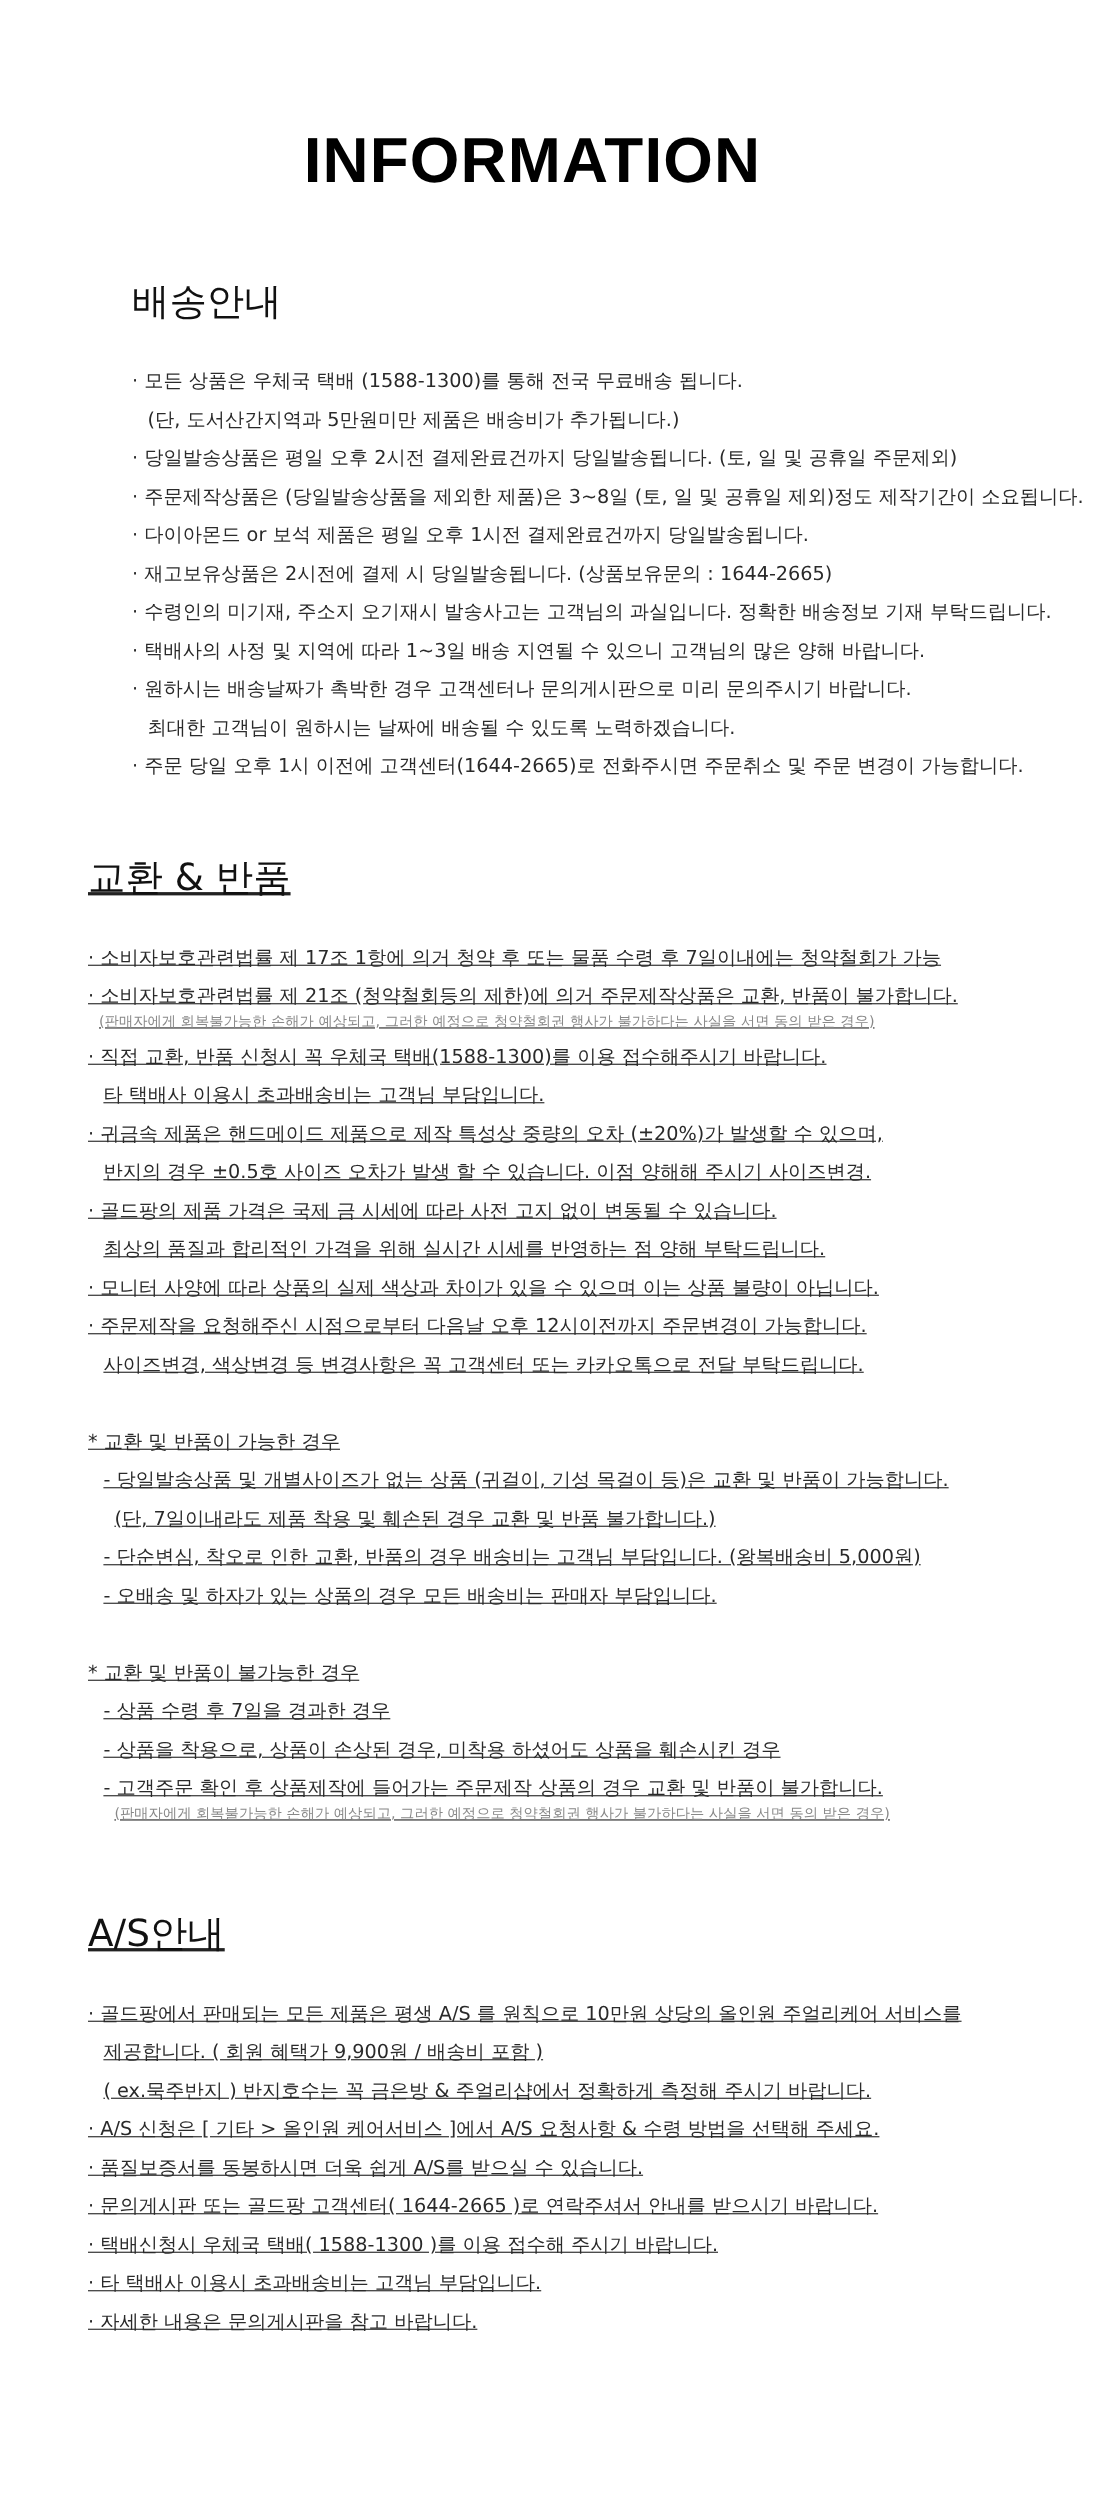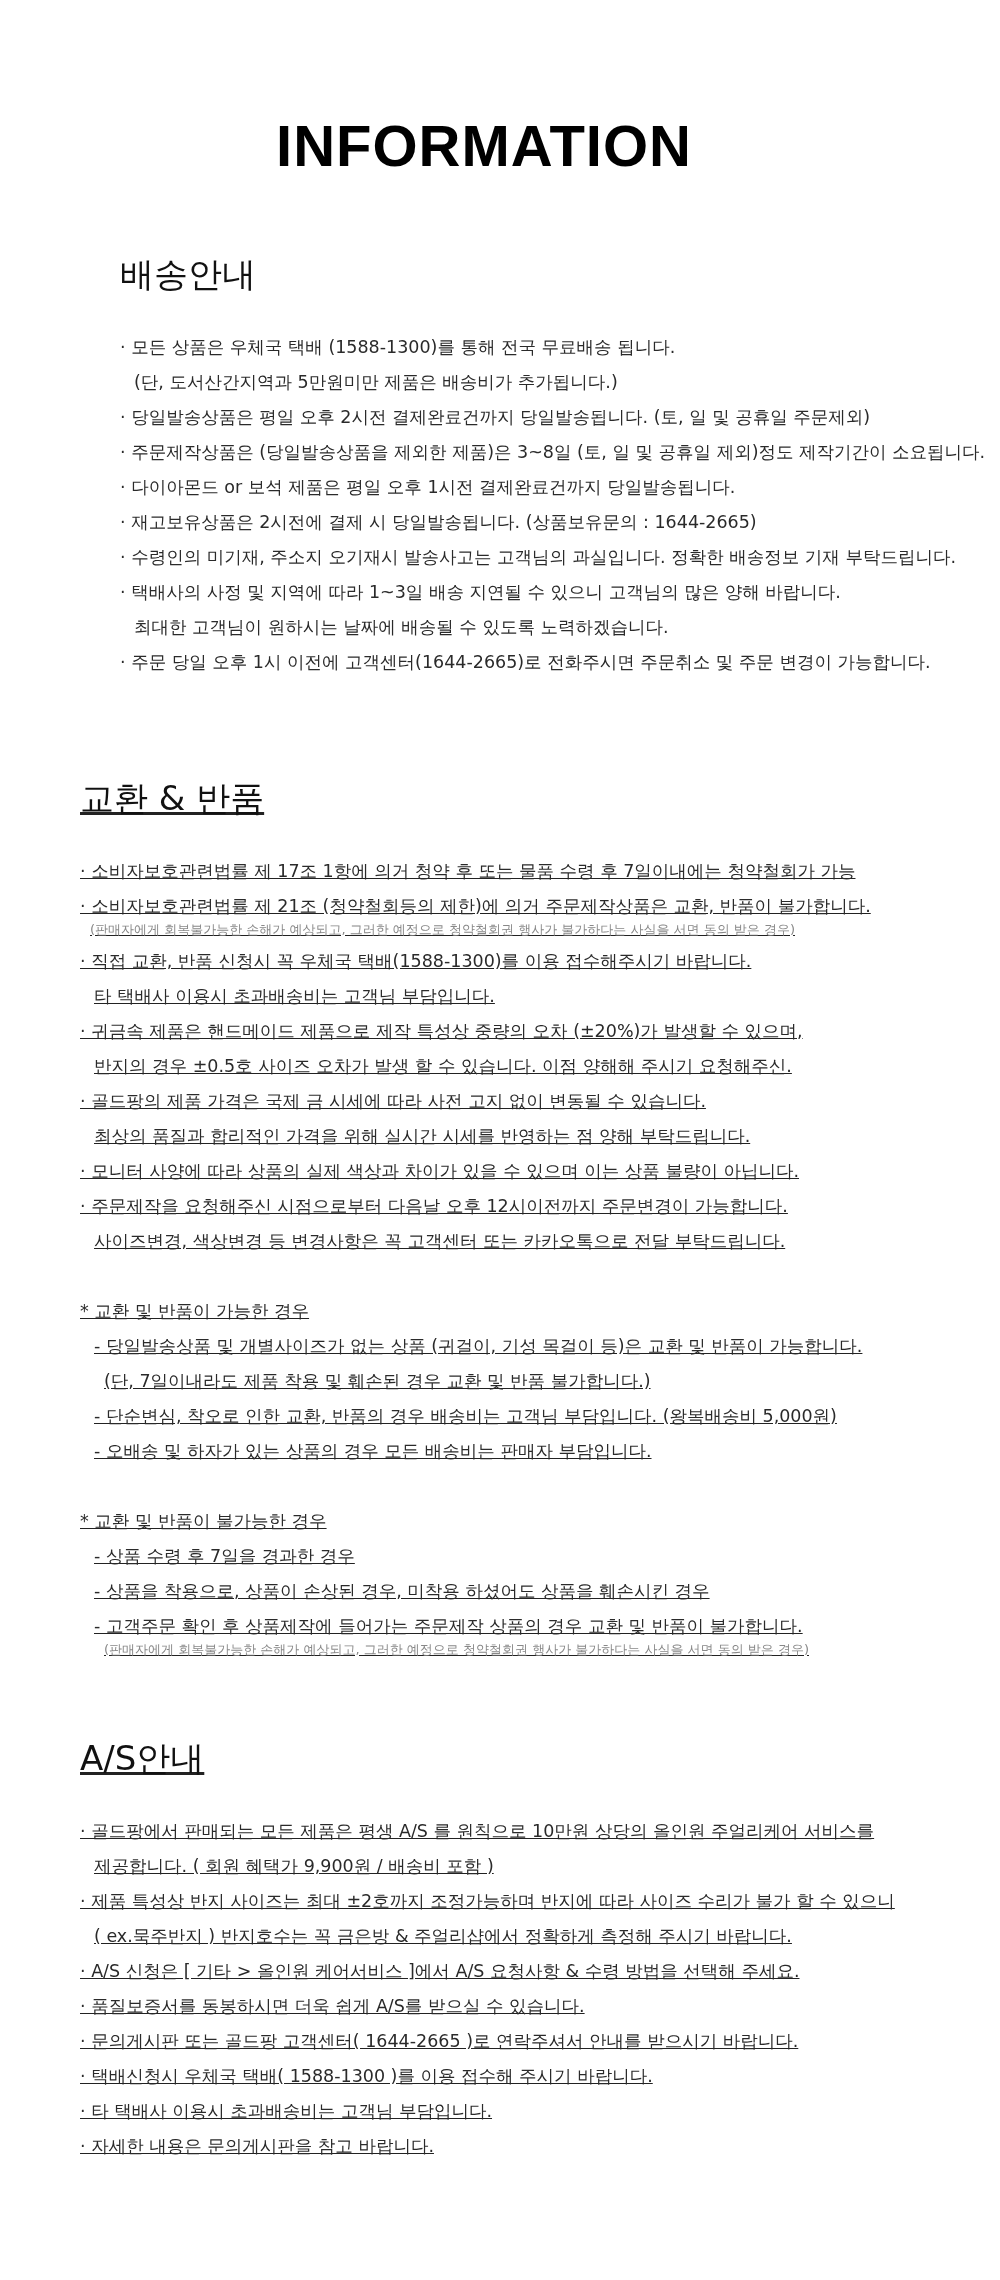--- a/index.html
+++ b/index.html
@@ -27,35 +27,36 @@
   <h2 class="sec-h">배송안내</h2>
   <div class="lines">
       <div class="line">· 모든 상품은 우체국 택배 (1588-1300)를 통해 전국 무료배송 됩니다.</div>
       <div class="line cont">(단, 도서산간지역과 5만원미만 제품은 배송비가 추가됩니다.)</div>
       <div class="line">· 당일발송상품은 평일 오후 2시전 결제완료건까지 당일발송됩니다. (토, 일 및 공휴일 주문제외)</div>
       <div class="line">· 주문제작상품은 (당일발송상품을 제외한 제품)은 3~8일 (토, 일 및 공휴일 제외)정도 제작기간이 소요됩니다.</div>
       <div class="line">· 다이아몬드 or 보석 제품은 평일 오후 1시전 결제완료건까지 당일발송됩니다.</div>
       <div class="line">· 재고보유상품은 2시전에 결제 시 당일발송됩니다. (상품보유문의 : 1644-2665)</div>
       <div class="line">· 수령인의 미기재, 주소지 오기재시 발송사고는 고객님의 과실입니다. 정확한 배송정보 기재 부탁드립니다.</div>
       <div class="line">· 택배사의 사정 및 지역에 따라 1~3일 배송 지연될 수 있으니 고객님의 많은 양해 바랍니다.</div>
+      <div class="line">· 원하시는 배송날짜가 촉박한 경우 고객센터나 문의게시판으로 미리 문의주시기 바랍니다.</div>
       <div class="line cont">최대한 고객님이 원하시는 날짜에 배송될 수 있도록 노력하겠습니다.</div>
       <div class="line">· 주문 당일 오후 1시 이전에 고객센터(1644-2665)로 전화주시면 주문취소 및 주문 변경이 가능합니다.</div>
     </div>
 </div>
 
 <div class="section" id="sec1" style="top:778px;text-decoration:underline;">
   <h2 class="sec-h">교환 &amp; 반품</h2>
   <div class="lines">
       <div class="line">· 소비자보호관련법률 제 17조 1항에 의거 청약 후 또는 물품 수령 후 7일이내에는 청약철회가 가능</div>
       <div class="line">· 소비자보호관련법률 제 21조 (청약철회등의 제한)에 의거 주문제작상품은 교환, 반품이 불가합니다.</div>
       <div class="line note">(판매자에게 회복불가능한 손해가 예상되고, 그러한 예정으로 청약철회권 행사가 불가하다는 사실을 서면 동의 받은 경우)</div>
       <div class="line">· 직접 교환, 반품 신청시 꼭 우체국 택배(1588-1300)를 이용 접수해주시기 바랍니다.</div>
       <div class="line cont">타 택배사 이용시 초과배송비는 고객님 부담입니다.</div>
       <div class="line">· 귀금속 제품은 핸드메이드 제품으로 제작 특성상 중량의 오차 (±20%)가 발생할 수 있으며,</div>
-      <div class="line cont">반지의 경우 ±0.5호 사이즈 오차가 발생 할 수 있습니다. 이점 양해해 주시기 요청해주신.</div>
+      <div class="line cont">반지의 경우 ±0.5호 사이즈 오차가 발생 할 수 있습니다. 이점 양해해 주시기 사이즈변경.</div>
       <div class="line">· 골드팡의 제품 가격은 국제 금 시세에 따라 사전 고지 없이 변동될 수 있습니다.</div>
       <div class="line cont">최상의 품질과 합리적인 가격을 위해 실시간 시세를 반영하는 점 양해 부탁드립니다.</div>
       <div class="line">· 모니터 사양에 따라 상품의 실제 색상과 차이가 있을 수 있으며 이는 상품 불량이 아닙니다.</div>
       <div class="line">· 주문제작을 요청해주신 시점으로부터 다음날 오후 12시이전까지 주문변경이 가능합니다.</div>
       <div class="line cont">사이즈변경, 색상변경 등 변경사항은 꼭 고객센터 또는 카카오톡으로 전달 부탁드립니다.</div>
       <div class="gap"></div>
       <div class="line">* 교환 및 반품이 가능한 경우</div>
       <div class="line sub">- 당일발송상품 및 개별사이즈가 없는 상품 (귀걸이, 기성 목걸이 등)은 교환 및 반품이 가능합니다.</div>
       <div class="line sub cont">(단, 7일이내라도 제품 착용 및 훼손된 경우 교환 및 반품 불가합니다.)</div>
       <div class="line sub">- 단순변심, 착오로 인한 교환, 반품의 경우 배송비는 고객님 부담입니다. (왕복배송비 5,000원)</div>
@@ -67,21 +68,20 @@
       <div class="line sub">- 고객주문 확인 후 상품제작에 들어가는 주문제작 상품의 경우 교환 및 반품이 불가합니다.</div>
       <div class="line subnote">(판매자에게 회복불가능한 손해가 예상되고, 그러한 예정으로 청약철회권 행사가 불가하다는 사실을 서면 동의 받은 경우)</div>
     </div>
 </div>
 
 <div class="section" id="sec2" style="top:1738px;text-decoration:underline;">
   <h2 class="sec-h">A/S안내</h2>
   <div class="lines">
       <div class="line">· 골드팡에서 판매되는 모든 제품은 평생 A/S 를 원칙으로 10만원 상당의 올인원 주얼리케어 서비스를</div>
       <div class="line cont">제공합니다. ( 회원 혜택가 9,900원 / 배송비 포함 )</div>
-      <div class="line">· 제품 특성상 반지 사이즈는 최대 ±2호까지 조정가능하며 반지에 따라 사이즈 수리가 불가 할 수 있으니</div>
       <div class="line cont">( ex.묵주반지 ) 반지호수는 꼭 금은방 &amp; 주얼리샵에서 정확하게 측정해 주시기 바랍니다.</div>
       <div class="line">· A/S 신청은 [ 기타 &gt; 올인원 케어서비스 ]에서 A/S 요청사항 &amp; 수령 방법을 선택해 주세요.</div>
       <div class="line">· 품질보증서를 동봉하시면 더욱 쉽게 A/S를 받으실 수 있습니다.</div>
       <div class="line">· 문의게시판 또는 골드팡 고객센터( 1644-2665 )로 연락주셔서 안내를 받으시기 바랍니다.</div>
       <div class="line">· 택배신청시 우체국 택배( 1588-1300 )를 이용 접수해 주시기 바랍니다.</div>
       <div class="line">· 타 택배사 이용시 초과배송비는 고객님 부담입니다.</div>
       <div class="line">· 자세한 내용은 문의게시판을 참고 바랍니다.</div>
     </div>
 </div>
 

